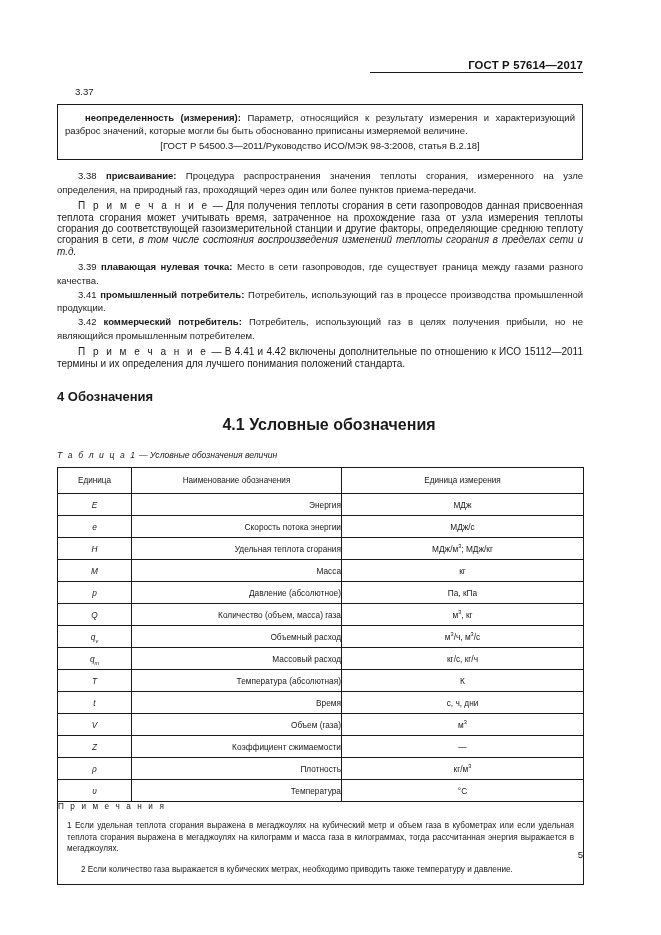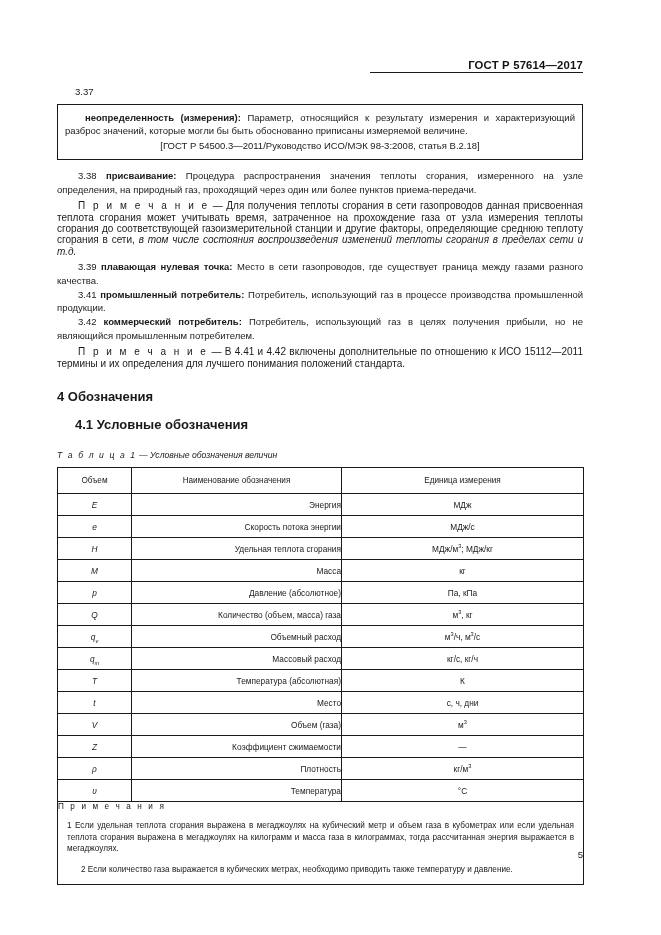--- a/index.html
+++ b/index.html
@@ -98,24 +98,25 @@
   }
   em, .it { font-style: italic; }
 
   h2.sec {
     font-size: 13px;
     font-weight: bold;
     margin: 20px 0 0 0;
     line-height: 15px;
   }
   h3.subsec {
-    font-size: 13px;
+    font-size: 16px;
     font-weight: bold;
     margin: 14px 0 0 18px;
     line-height: 14px;
+    text-align: center;
   }
   p.lead {
     margin: 13px 0 0 0;
     font-size: 9.5px;
     line-height: 13.5px;
     text-indent: 21px;
   }
 
   .tbl-caption {
     margin: 18px 0 7px 0;
@@ -237,21 +238,21 @@
     <div class="tbl-caption"><span class="lbl">Т а б л и ц а 1</span><span> — </span><span>Условные обозначения величин</span></div>
 
     <table class="symbols">
       <colgroup>
         <col class="c1">
           <col class="c2">
           <col class="c3">
       </colgroup>
       <thead>
         <tr>
-          <th>Объем</th>
+          <th>Единица</th>
           <th>Наименование обозначения</th>
           <th>Единица измерения</th>
         </tr>
       </thead>
       <tbody id="symbols-body">
           <tr>
             <td class="sym">E</td>
             <td class="name">Энергия</td>
             <td class="unit">МДж</td>
           </tr>
@@ -290,21 +291,21 @@
             <td class="name">Массовый расход</td>
             <td class="unit">кг/с, кг/ч</td>
           </tr>
           <tr>
             <td class="sym">T</td>
             <td class="name">Температура (абсолютная)</td>
             <td class="unit">К</td>
           </tr>
           <tr>
             <td class="sym">t</td>
-            <td class="name">Место</td>
+            <td class="name">Время</td>
             <td class="unit">с, ч, дни</td>
           </tr>
           <tr>
             <td class="sym">V</td>
             <td class="name">Объем (газа)</td>
             <td class="unit">м<sup>3</sup></td>
           </tr>
           <tr>
             <td class="sym">Z</td>
             <td class="name">Коэффициент сжимаемости</td>

